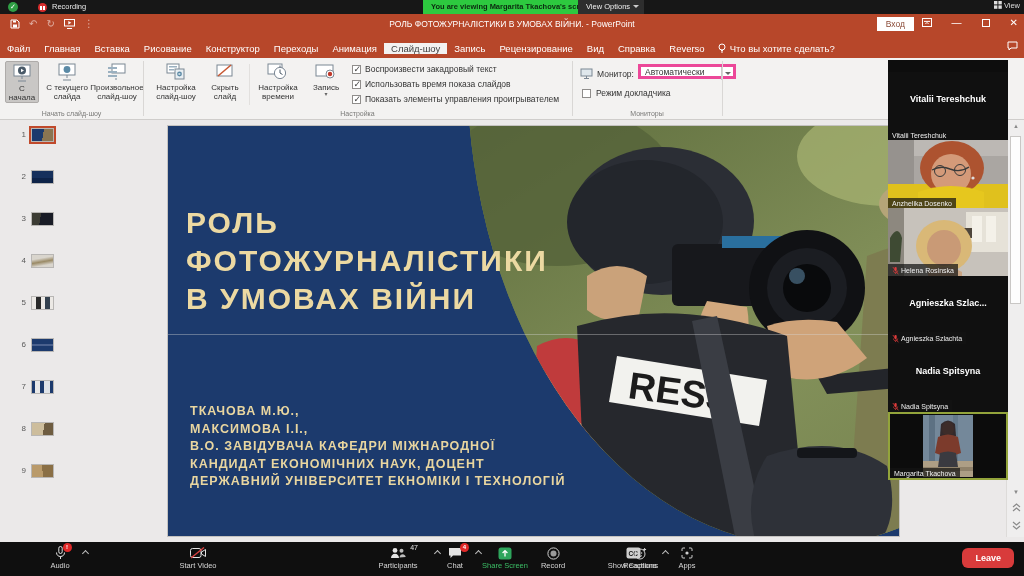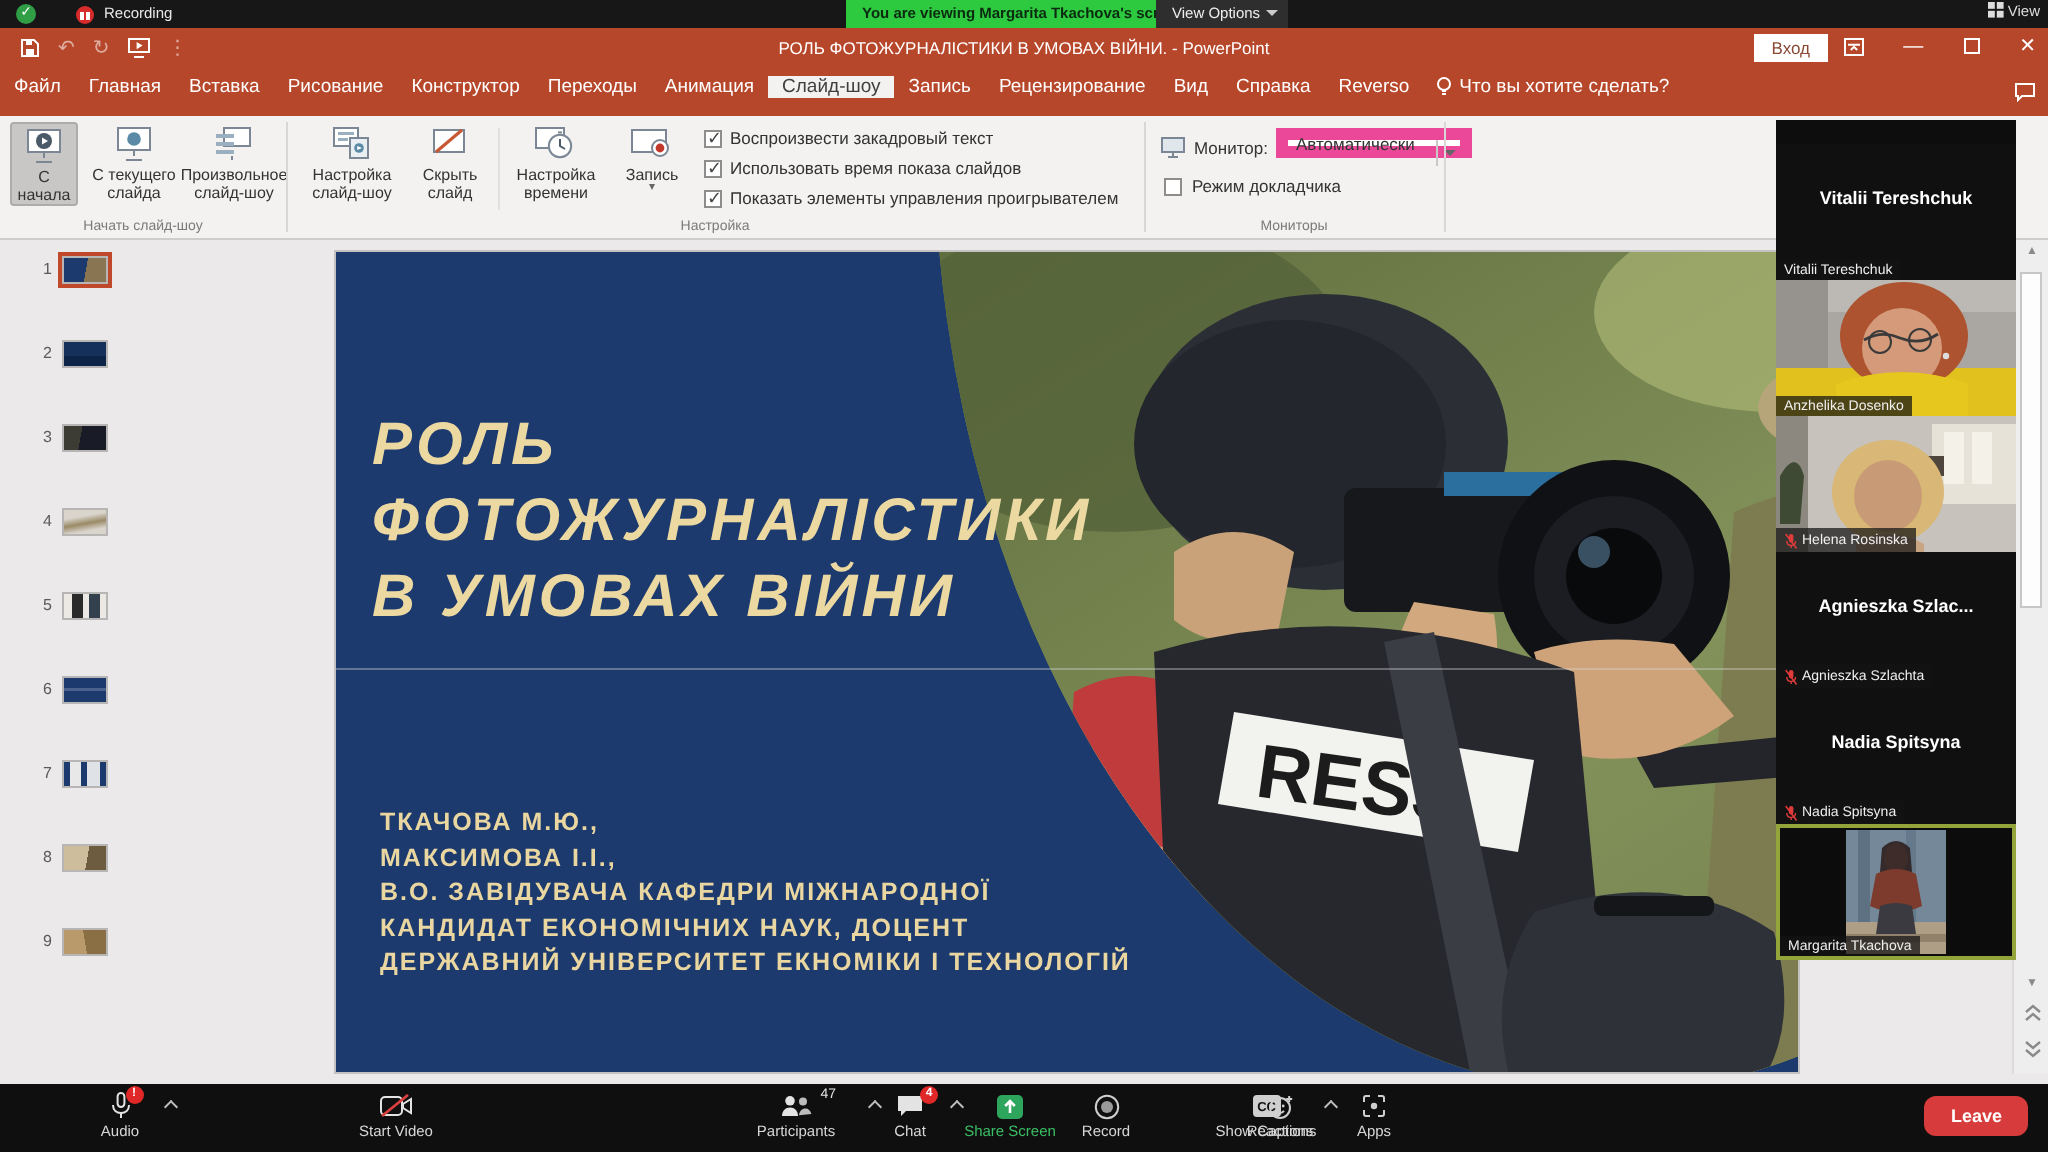--- a/index.html
+++ b/index.html
@@ -23,37 +23,37 @@
   .qat { position:absolute; left:10px; top:4px; display:flex; gap:9px; align-items:center; }
   .qat .g { opacity:.9; font-size:10px; }
   .qat .dim { opacity:.55; }
   .tb-title { position:absolute; top:5px; width:100%; text-align:center; font-size:8.5px; color:#fff; }
   .signin { position:absolute; right:110px; top:3px; background:#fff; color:#8a4a36; font-size:8.5px; padding:2px 9px; }
   .winbtns { position:absolute; right:6px; top:3px; display:flex; gap:20px; align-items:center; }
   .winbtns span { color:#fff; font-size:10px; }
   .restore-box { width:8px; height:8px; border:1px solid #fff; display:inline-block; }
 
   
-  .tabs { position:absolute; top:38px; left:0; width:1024px; height:20px; background:#b7472a; display:flex; align-items:flex-start; z-index:20; }
+  .tabs { position:absolute; top:38px; left:0; width:1024px; height:20px; background:#b7472a; display:flex; align-items:center; z-index:20; }
   .tab { color:#fff; font-size:9.5px; padding:0 7px; display:flex; align-items:center; }
   .tab.active { background:#f3f2f1; color:#3f3f3f; }
   .tellme { color:#fff; font-size:9.5px; display:flex; align-items:center; gap:4px; padding:0 6px; }
   .tab-right { position:absolute; right:6px; top:3px; }
 
   
   .ribbon { position:absolute; top:58px; left:0; width:1024px; height:62px; background:#f3f2f1; border-bottom:1px solid #cfcdcb; z-index:20; font-size:8px; color:#333; }
   .rsep { position:absolute; top:3px; bottom:3px; width:1px; background:#d9d7d5; }
   .grouplbl { position:absolute; bottom:2px; font-size:7px; color:#7a7a78; text-align:center; }
   .rbtn { position:absolute; top:3px; display:flex; flex-direction:column; align-items:center; text-align:center; line-height:9px; }
   .rbtn .ic { height:20px; display:flex; align-items:flex-end; margin-bottom:2px; }
   .rbtn.sel { background:#c9c7c5; border:1px solid #aeaba9; border-radius:2px; }
   .cbrow { position:absolute; left:352px; display:flex; align-items:center; gap:4px; font-size:8.5px; color:#333; white-space:nowrap; }
   .cb { width:9px; height:9px; border:1px solid #8f8d8b; background:#fff; position:relative; flex:none; }
   .cb.checked::after { content:"✓"; position:absolute; top:-2px; left:0.5px; font-size:9px; color:#444; }
-  .dd { position:absolute; background:#fff; border:6px solid #ec4899; height:15px; width:98px; font-size:8.5px; display:flex; align-items:center; padding:0 4px; }
+  .dd { position:absolute; background:#fff; border:3px solid #ec4899; height:15px; width:98px; font-size:8.5px; display:flex; align-items:center; padding:0 4px; }
   .dd .ddbtn { position:absolute; right:0; top:0; width:12px; height:13px; border-left:1px solid #c9c9c9; }
   .dd .ddbtn::after { content:""; position:absolute; left:3px; top:5px; border:3px solid transparent; border-top-color:#666; }
 
   
   .thumb-row { position:absolute; display:flex; align-items:flex-start; gap:5px; }
   .thumb-num { width:12px; text-align:right; font-size:8px; color:#5a5a5a; padding-top:2px; }
   .thumb { width:23px; height:14px; border:1px solid #b8b6b4; }
   .thumb.sel { outline:2px solid #c0492b; }
   .t1 { background:linear-gradient(100deg,#1c3a6d 52%,#8a7552 52%); }
   .t2 { background:linear-gradient(#16305c 60%,#0e2348 60%); }
@@ -62,21 +62,21 @@
   .t5 { background:linear-gradient(90deg,#ece9e5 20%,#2a2a2a 20% 45%,#ece9e5 45% 60%,#33404e 60% 85%,#ece9e5 85%); }
   .t6 { background:linear-gradient(#1c3a6d 40%,#4a618e 40% 55%,#1c3a6d 55%); }
   .t7 { background:linear-gradient(90deg,#1c3a6d 15%,#e8e8e8 15% 40%,#1c3a6d 40% 55%,#dfe3e8 55% 85%,#1c3a6d 85%); }
   .t8 { background:linear-gradient(100deg,#cdbd9c 55%,#6e5c40 55%); }
   .t9 { background:linear-gradient(80deg,#b99a6a 50%,#8a6f45 50%); }
 
   
   .slide { position:absolute; left:167px; top:125px; width:733px; height:412px; background:#1c3a6d; overflow:hidden; border:1px solid #c4c2c0; z-index:5; }
   .photo-ellipse { position:absolute; left:299px; top:-540px; width:680px; height:960px; border-radius:50%; overflow:hidden; z-index:1; background:#77824f; }
   .photo-ellipse svg { position:absolute; left:0; top:540px; }
-  .slide-title { position:absolute; left:18px; top:78px; z-index:2; color:#ecd9a2; font-weight:bold; font-size:30px; letter-spacing:2px; line-height:38px; white-space:nowrap;font-style:italic; }
+  .slide-title { position:absolute; left:18px; top:78px; z-index:2; color:#ecd9a2; font-weight:bold; font-size:30px; letter-spacing:2px; line-height:38px; white-space:nowrap; }
   .slide-line { position:absolute; left:0; top:208px; width:733px; height:1px; background:rgba(215,215,215,.38); z-index:3; }
   .credits { position:absolute; left:22px; top:277px; z-index:2; color:#e9d6a0; font-weight:bold; font-size:12.5px; letter-spacing:1px; line-height:17.5px; white-space:nowrap; }
 
   
   .ppt-scroll { position:absolute; left:1006px; top:120px; width:18px; height:417px; background:#efeeee; border-left:1px solid #dddbd9; z-index:6; }
   .ppt-scroll .arr { position:absolute; left:0; width:18px; text-align:center; font-size:6px; color:#8a8a8a; }
   .ppt-scroll .thumbbar { position:absolute; left:3px; top:16px; width:11px; height:168px; background:#fdfdfd; border:1px solid #c9c7c5; }
 
   
   .panel { position:absolute; left:888px; top:60px; width:120px; height:350px; background:#0d0d0d; z-index:40; }

